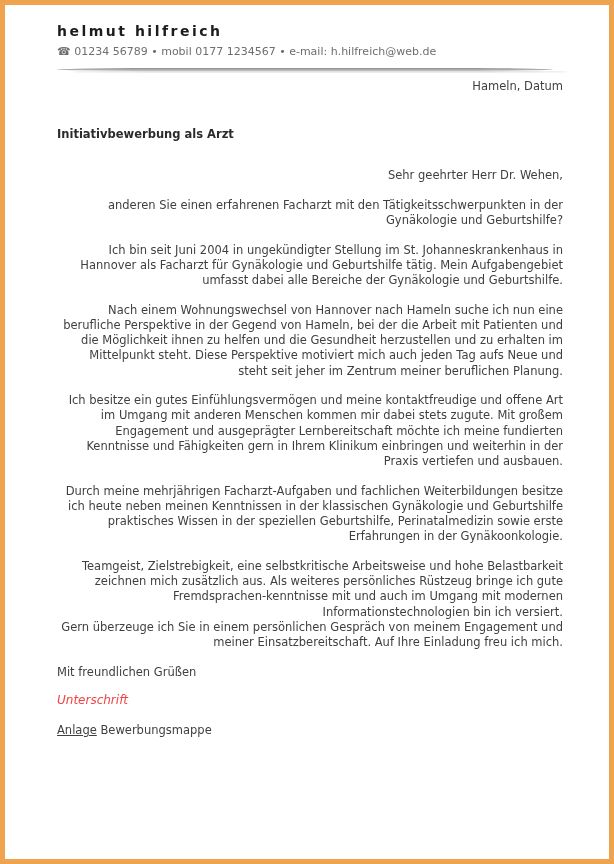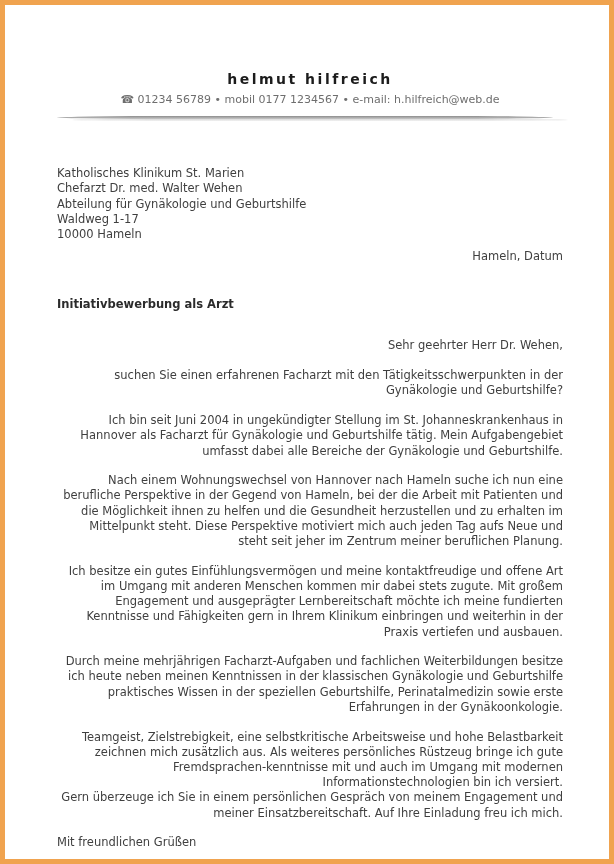--- a/index.html
+++ b/index.html
@@ -13,23 +13,22 @@
     color: #3f3f3f;
     overflow: hidden;
   }
   .page {
     box-sizing: border-box;
     width: 100%;
     height: 100%;
     padding: 12px 46px 0 52px;
   }
   .letter-header {
-    text-align: center;
+    text-align: left;
     padding-top: 6px;
-    margin-top: 48px;
   }
   .sender-name {
     font-size: 14px;
     font-weight: bold;
     letter-spacing: 2.5px;
     color: #1c1c1c;
     margin-bottom: 5px;
   }
   .sender-line {
     font-size: 11px;
@@ -109,35 +108,28 @@
 
   <div class="letter-header">
     <div class="sender-name">helmut hilfreich</div>
     <div class="sender-line">☎ 01234 56789 • mobil 0177 1234567 • e-mail: h.hilfreich@web.de</div>
     <div class="header-divider">
       <div class="bar-main"></div>
       <div class="bar-shadow"></div>
     </div>
   </div>
 
-  <div class="recipient">
-    <div>Katholisches Klinikum St. Marien</div>
-    <div>Chefarzt Dr. med. Walter Wehen</div>
-    <div>Abteilung für Gynäkologie und Geburtshilfe</div>
-    <div>Waldweg 1-17</div>
-    <div>10000 Hameln</div>
-  </div>
 
   <div class="date-line">Hameln, Datum</div>
 
   <div class="subject-line">Initiativbewerbung als Arzt</div>
 
   <div class="body-text">
     <p>Sehr geehrter Herr Dr. Wehen,</p>
-    <p>suchen Sie einen erfahrenen Facharzt mit den Tätigkeitsschwerpunkten in der Gynäkologie und Geburtshilfe?</p>
+    <p>anderen Sie einen erfahrenen Facharzt mit den Tätigkeitsschwerpunkten in der Gynäkologie und Geburtshilfe?</p>
     <p>Ich bin seit Juni 2004 in ungekündigter Stellung im St. Johanneskrankenhaus in Hannover als Facharzt für Gynäkologie und Geburtshilfe tätig. Mein Aufgabengebiet umfasst dabei alle Bereiche der Gynäkologie und Geburtshilfe.</p>
     <p>Nach einem Wohnungswechsel von Hannover nach Hameln suche ich nun eine berufliche Perspektive in der Gegend von Hameln, bei der die Arbeit mit Patienten und die Möglichkeit ihnen zu helfen und die Gesundheit herzustellen und zu erhalten im Mittelpunkt steht. Diese Perspektive motiviert mich auch jeden Tag aufs Neue und steht seit jeher im Zentrum meiner beruflichen Planung.</p>
     <p>Ich besitze ein gutes Einfühlungsvermögen und meine kontaktfreudige und offene Art im Umgang mit anderen Menschen kommen mir dabei stets zugute. Mit großem Engagement und ausgeprägter Lernbereitschaft möchte ich meine fundierten Kenntnisse und Fähigkeiten gern in Ihrem Klinikum einbringen und weiterhin in der Praxis vertiefen und ausbauen.</p>
     <p>Durch meine mehrjährigen Facharzt-Aufgaben und fachlichen Weiterbildungen besitze ich heute neben meinen Kenntnissen in der klassischen Gynäkologie und Geburtshilfe praktisches Wissen in der speziellen Geburtshilfe, Perinatalmedizin sowie erste Erfahrungen in der Gynäkoonkologie.</p>
     <p>Teamgeist, Zielstrebigkeit, eine selbstkritische Arbeitsweise und hohe Belastbarkeit zeichnen mich zusätzlich aus. Als weiteres persönliches Rüstzeug bringe ich gute Fremdsprachen-kenntnisse mit und auch im Umgang mit modernen Informationstechnologien bin ich versiert.
 Gern überzeuge ich Sie in einem persönlichen Gespräch von meinem Engagement und meiner Einsatzbereitschaft. Auf Ihre Einladung freu ich mich.</p>
   </div>
 
   <div class="closing">Mit freundlichen Grüßen</div>
 

